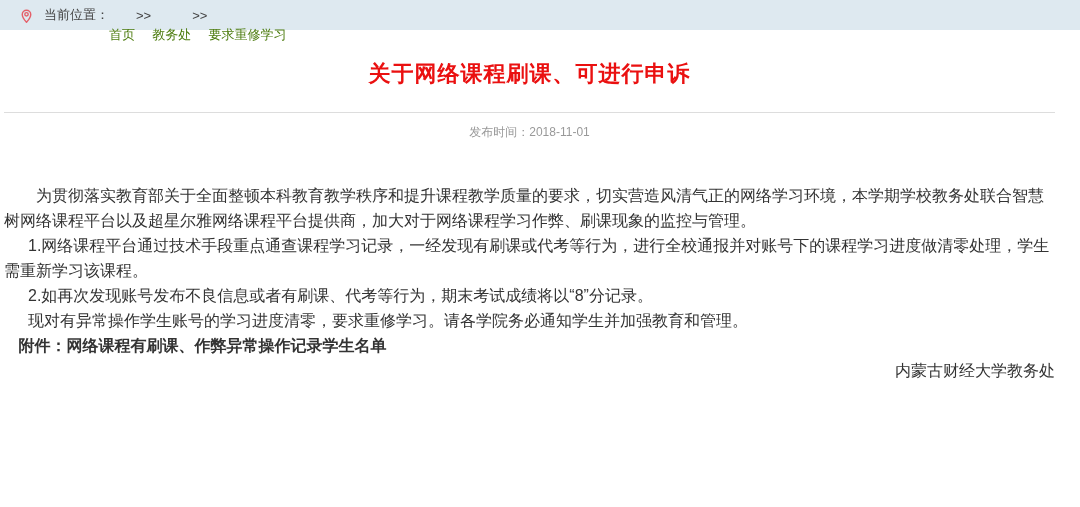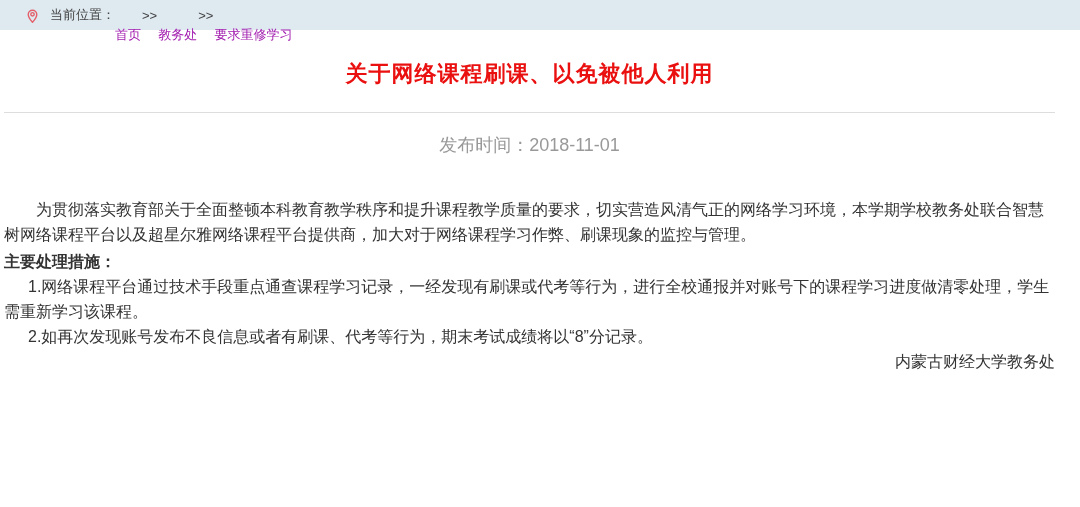--- a/index.html
+++ b/index.html
@@ -7,53 +7,53 @@
     width: 1080px; height: 507px;
     background: #ffffff;
     font-family: "Liberation Sans", "DejaVu Sans", sans-serif;
     overflow: hidden;
   }
   
   .breadcrumb-bar {
     width: 100%; height: 30px;
     background: #dee9f0;
     display: flex; align-items: center;
-    padding-left: 24px;
+    padding-left: 18px;
     font-size: 13px; color: #444444;
   }
   .pin { display: inline-flex; align-items: center; margin-right: 9px; }
   .bc-label { color: #444444; }
-  .bc-link { color: #a21caf; text-decoration: none; cursor: pointer; margin-top: 40px; }
+  .bc-link { color: #4d7c0f; text-decoration: none; cursor: pointer; margin-top: 40px; }
   .bc-sep { color: #444444; margin: 0 1px; }
   
   .article { padding: 0 25px 0 4px; }
   .title {
     margin-top: 29px;
     text-align: center;
     font-size: 22px; font-weight: bold;
     color: #ea1010;
     letter-spacing: 1px;
   }
   .divider {
     border: none;
     border-top: 1px solid #dddddd;
     margin-top: 23px;
   }
   .pubdate {
-    margin-top: 20px;
+    margin-top: 11px;
     text-align: center;
-    font-size: 18px; color: #999999;
+    font-size: 12px; color: #999999;
   }
   .content {
     margin-top: 42px;
     font-size: 16px; color: #333333;
     line-height: 25px;
   }
   .content p { margin: 0; }
-  .p-indent2  { text-indent: 2em; font-family: Liberation Mono, monospace; }
+  .p-indent2  { text-indent: 2em; }
   .p-indent15 { text-indent: 1.5em; }
   .p-bold     { font-weight: bold; }
   .p-attach   { font-weight: bold; text-indent: 0.9em; }
   .p-right    { text-align: right; }
 </style>
 </head>
 <body>
 
 <div class="page">
 
@@ -66,29 +66,30 @@
     </span>
     <span class="bc-label">当前位置：</span>
     <a class="bc-link">首页</a>
     <span class="bc-sep">&gt;&gt;</span>
     <a class="bc-link">教务处</a>
     <span class="bc-sep">&gt;&gt;</span>
     <a class="bc-link">要求重修学习</a>
   </div>
 
   <div class="article">
-    <h1 class="title">关于网络课程刷课、以免被他人利用</h1>
+    <h1 class="title">关于网络课程刷课、可进行申诉</h1>
     <hr class="divider">
     <div class="pubdate">
       <span>发布时间：</span><span>2018-11-01</span>
     </div>
 
     <div class="content">
       <p class="p-indent2">为贯彻落实教育部关于全面整顿本科教育教学秩序和提升课程教学质量的要求，切实营造风清气正的网络学习环境，本学期学校教务处联合智慧树网络课程平台以及超星尔雅网络课程平台提供商，加大对于网络课程学习作弊、刷课现象的监控与管理。</p>
-      <p class="p-bold">主要处理措施：</p>
       <p class="p-indent15">1.网络课程平台通过技术手段重点通查课程学习记录，一经发现有刷课或代考等行为，进行全校通报并对账号下的课程学习进度做清零处理，学生需重新学习该课程。</p>
       <p class="p-indent15">2.如再次发现账号发布不良信息或者有刷课、代考等行为，期末考试成绩将以“8”分记录。</p>
+      <p class="p-indent15">现对有异常操作学生账号的学习进度清零，要求重修学习。请各学院务必通知学生并加强教育和管理。</p>
+      <p class="p-attach">附件：网络课程有刷课、作弊异常操作记录学生名单</p>
       <p class="p-right">内蒙古财经大学教务处</p>
 
     </div>
   </div>
 
 </div>
 
 </body></html>

